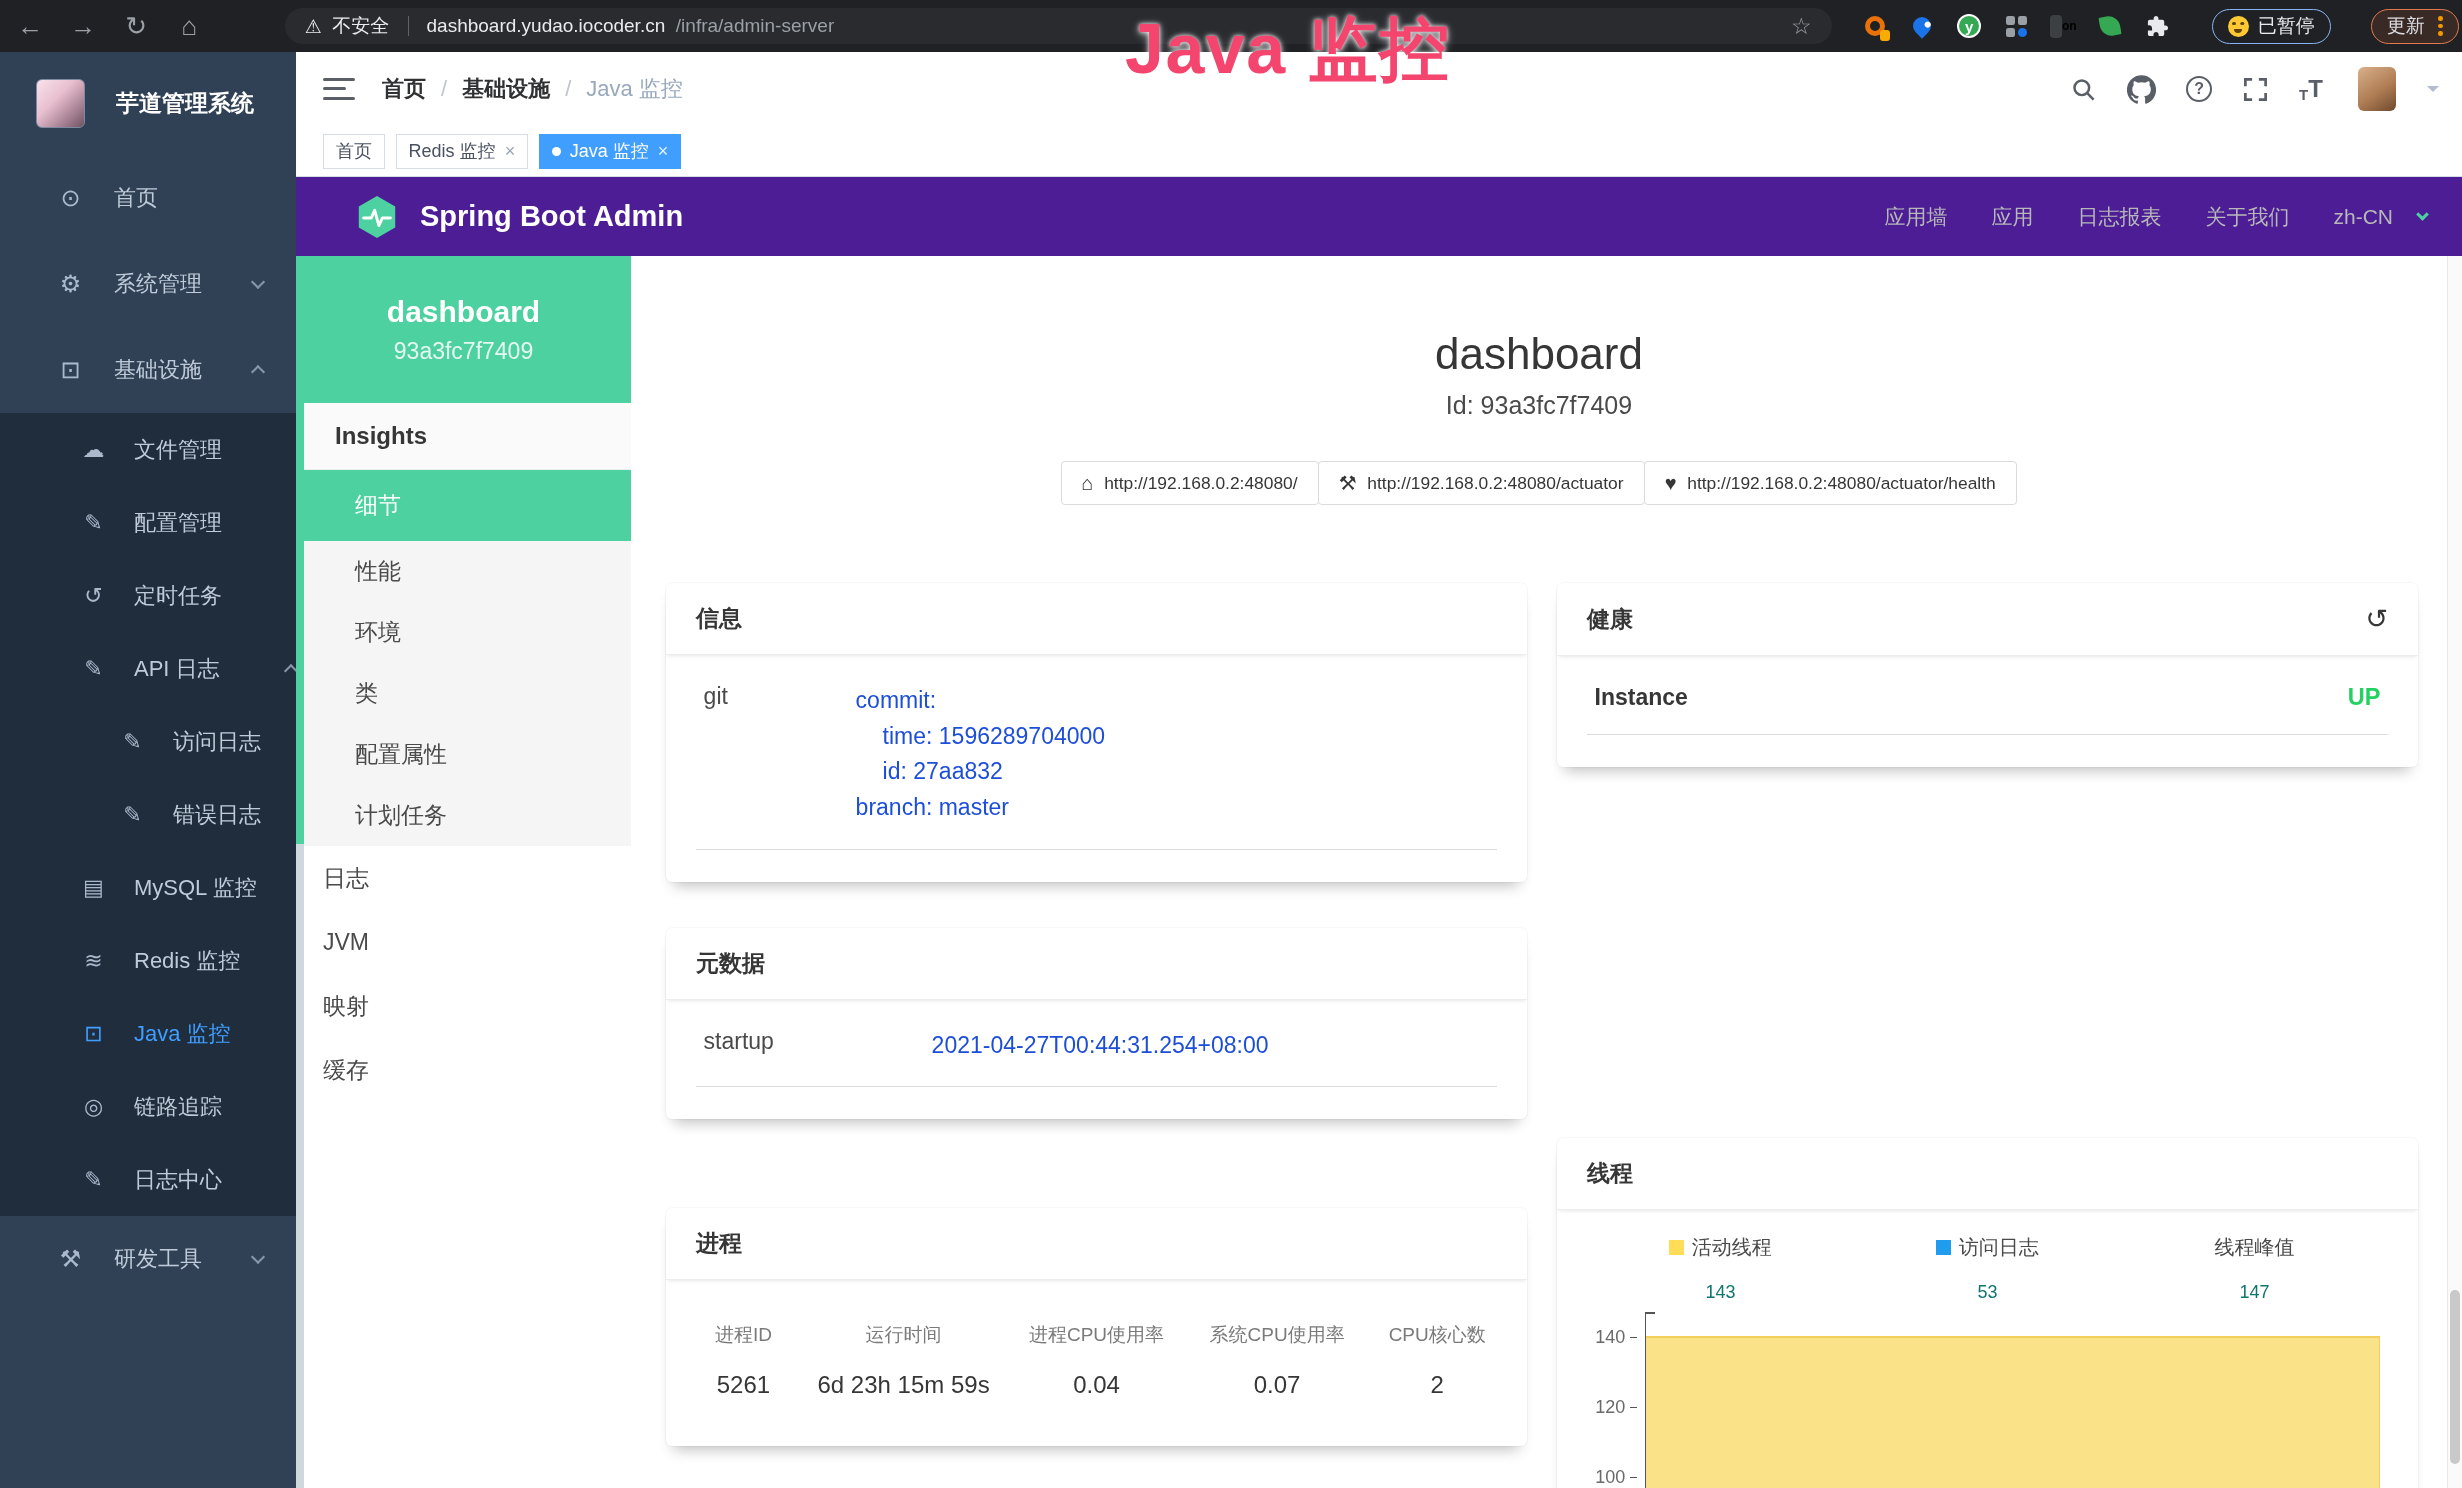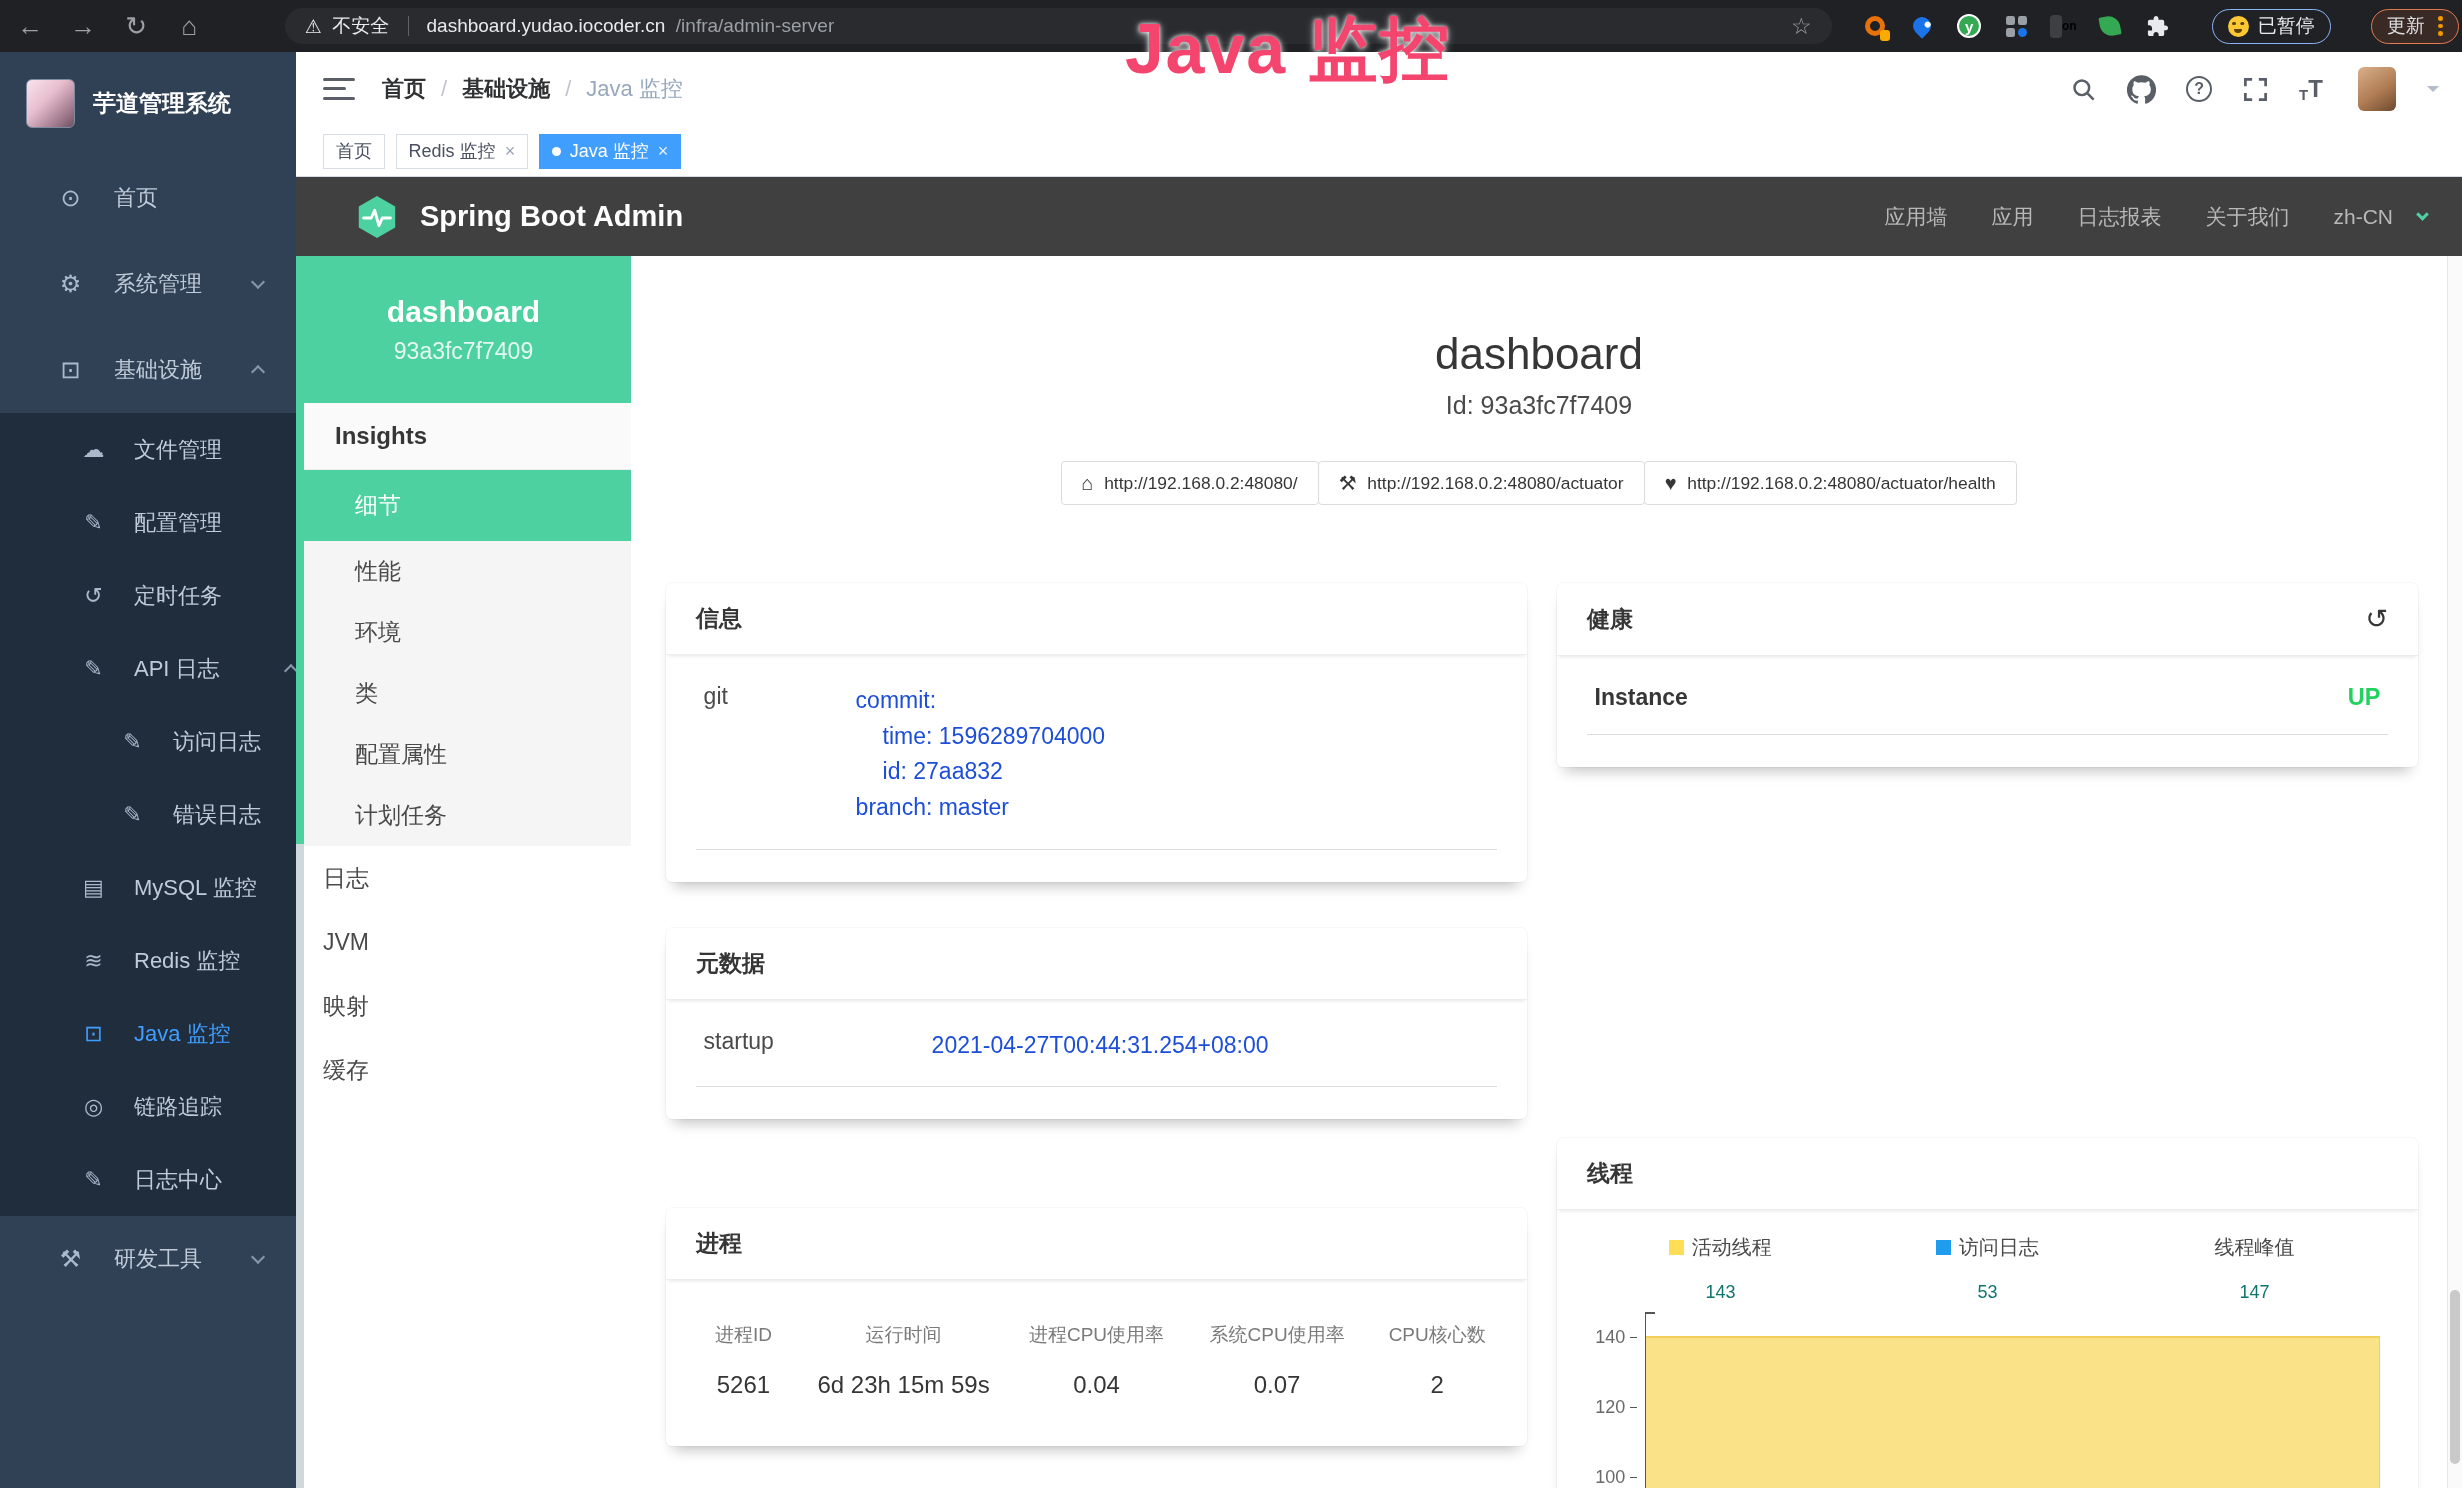--- a/index.html
+++ b/index.html
@@ -45,21 +45,21 @@
 
   
   #annotation { position:absolute; left:1125px; top:3px; z-index:60; font-size:70px; font-weight:600;
     color:#f4456f; letter-spacing:1.5px; text-shadow:0 0 4.6px rgba(255,255,255,.9),0 1.5px 9px rgba(255,255,255,.7); }
 
   
   #app { position:absolute; top:52px; left:0; right:0; bottom:0; display:flex; }
 
   
   #sidebar { width:296px; flex-shrink:0; background:#304156; display:flex; flex-direction:column; overflow:hidden; }
-  .logo-row { height:103px; display:flex; align-items:center; padding-left:26px; gap:18px; }
+  .logo-row { height:103px; display:flex; align-items:center; padding-left:36px; gap:31px; }
   .logo-img { width:49px; height:49px; border-radius:6px;
     background:linear-gradient(135deg,#f9e3ec 0%,#e8bfcf 40%,#a57f92 75%,#6e5260 100%); border:0.8px solid #7d8aa0; }
   .logo-title { color:#fff; font-size:23px; font-weight:600; }
   .nav-item { height:86px; display:flex; align-items:center; padding:0 33px 0 56px; gap:29px;
     font-size:22px; color:#bfcbd9; }
   .micon { font-size:24px; width:29px; text-align:center; color:#aab9cc; flex-shrink:0; }
   .chev { width:10px; height:10px; border-right:2.3px solid #8796ab; border-bottom:2.3px solid #8796ab; margin-left:auto; flex-shrink:0; }
   .chev.down { transform:rotate(45deg) translate(-1.5px,-1.5px); }
   .chev.up { transform:rotate(-135deg) translate(-1.5px,-1.5px); }
   #submenu { background:#1f2d3d; }
@@ -94,21 +94,21 @@
   #tags-bar { height:51px; display:flex; align-items:center; gap:10.6px; padding-left:27px;
     background:#fff; border-bottom:0.8px solid #d8dce5; box-shadow:0 1.5px 3px rgba(0,0,0,.06); }
   .tag { height:35px; display:flex; align-items:center; gap:9px; padding:0 12px;
     border:0.8px solid #d8dce5; background:#fff; font-size:18px; color:#495060; }
   .tag .x { font-size:18px; color:#9aa4b5; }
   .tag.active { background:#409eff; border-color:#409eff; color:#fff; }
   .tag.active .x { color:#e8f2ff; }
   .tag-dot { width:9px; height:9px; border-radius:50%; background:#fff; }
 
   
-  #sba-header { height:79px; background:#404040; display:flex; align-items:center; padding:0 35px 0 58px; }
+  #sba-header { height:79px; background:#4c1d95; display:flex; align-items:center; padding:0 35px 0 58px; }
   .sba-logo { width:46px; height:46px; }
   .sba-brand { color:#fff; font-size:29px; font-weight:700; margin-left:20px; }
   .sba-nav { margin-left:auto; display:flex; align-items:center; gap:44px; }
   .sba-nav-item { font-size:21px; color:#b8b8b8; }
   .locale { display:flex; align-items:center; gap:25px; }
   .chev-green { width:9px; height:9px; border-right:3px solid #4ed1a1; border-bottom:3px solid #4ed1a1;
     transform:rotate(45deg) translate(-1.5px,-1.5px); }
 
   #sba-body { flex:1; display:flex; position:relative; background:#fff; min-height:0; }
   #sba-side { width:335px; flex-shrink:0; position:relative; }

